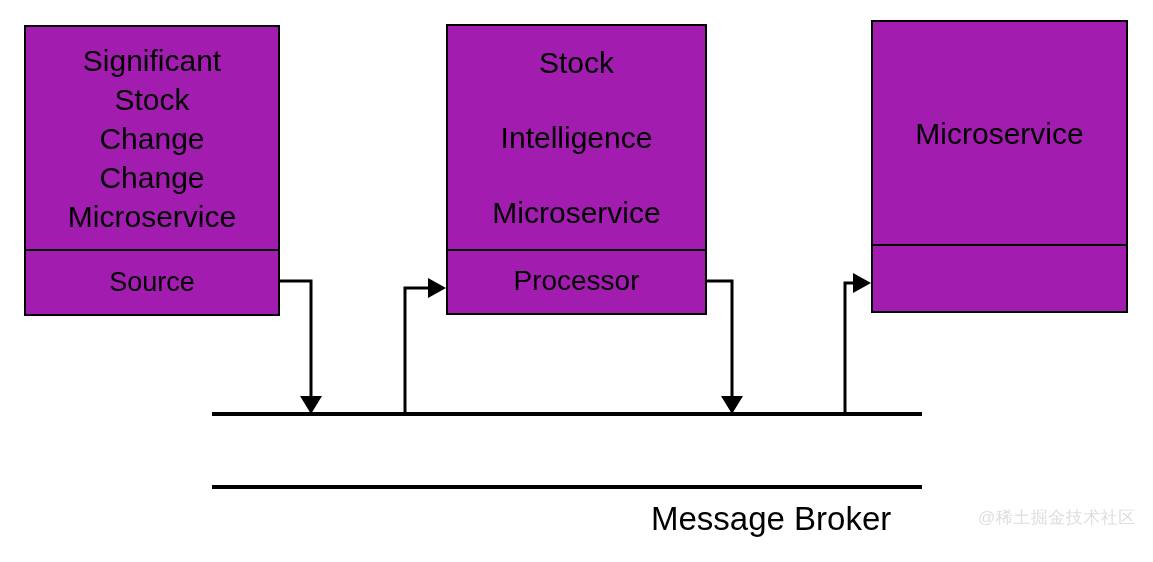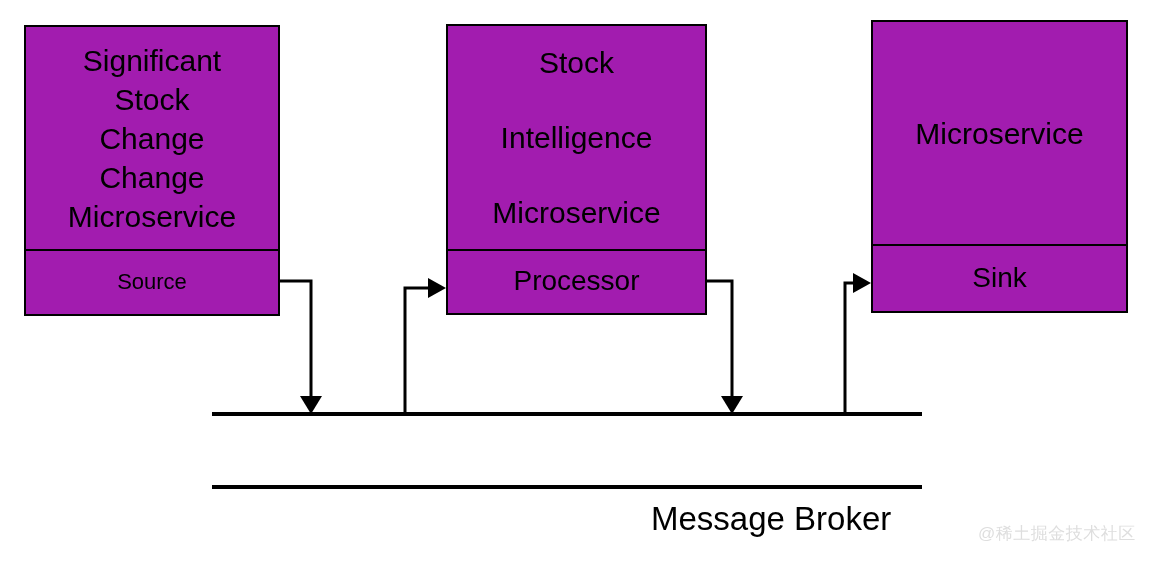--- a/index.html
+++ b/index.html
@@ -68,21 +68,21 @@
   }
   .title-line {
     display: block;
     white-space: nowrap;
   }
   
   #box-source .box-body { top: 0; height: 222px; }
   #box-source .title-line { font-size: 30px; line-height: 39px; }
   #box-source .box-divider { top: 222px; }
   #box-source .box-role { top: 222px; bottom: 0; }
-  #box-source .role-label { font-size: 22px; line-height: 34px; }
+  #box-source .role-label { font-size: 27px; line-height: 34px; }
   
   #box-processor .box-body { top: 0; height: 223px; }
   #box-processor .title-line { font-size: 30px; line-height: 75px; }
   #box-processor .box-divider { top: 223px; }
   #box-processor .box-role { top: 223px; bottom: 0; border-radius: 20px; }
   #box-processor .role-label { font-size: 28px; line-height: 34px; }
   
   #box-sink .box-body { top: 0; height: 222px; }
   #box-sink .title-line { font-size: 30px; line-height: 75px; }
   #box-sink .box-divider { top: 222px; }
@@ -166,22 +166,19 @@
     <div class="box-role">
       <span class="role-label">Processor</span>
     </div>
   </div>
 
   <div class="service-box" id="box-sink" style="left:871px; top:20px; width:257px; height:293px;">
     <div class="box-body">
       <span class="title-line">Microservice</span>
     </div>
     <div class="box-divider"></div>
-    <div class="box-role">
-      <span class="role-label">Sink</span>
-    </div>
   </div>
 
   <div class="broker-label" style="left:651px; top:502px;">Message Broker</div>
 
-  <div class="watermark" style="left:978px; top:524px;">@稀土掘金技术社区</div>
+  <div class="watermark" style="left:978px; top:508px;">@稀土掘金技术社区</div>
 
 </div>
 
 </body></html>

